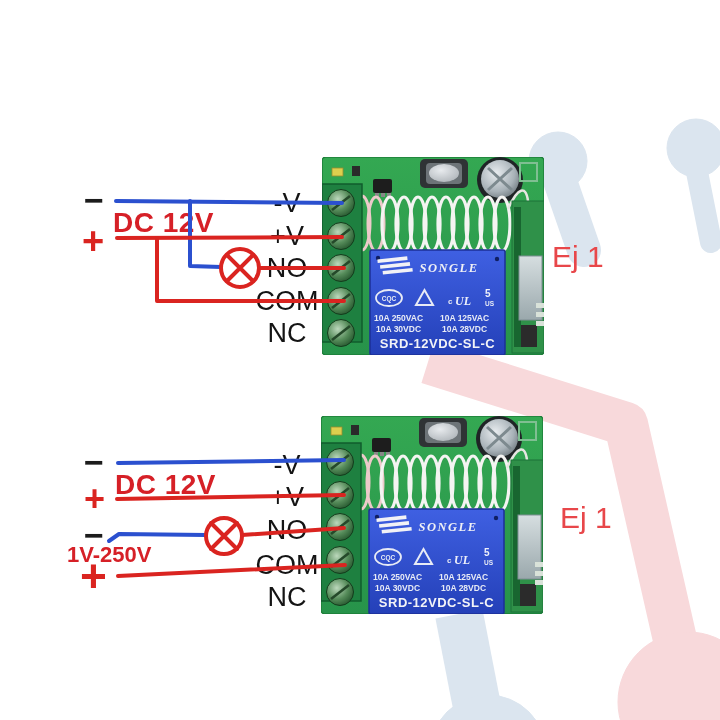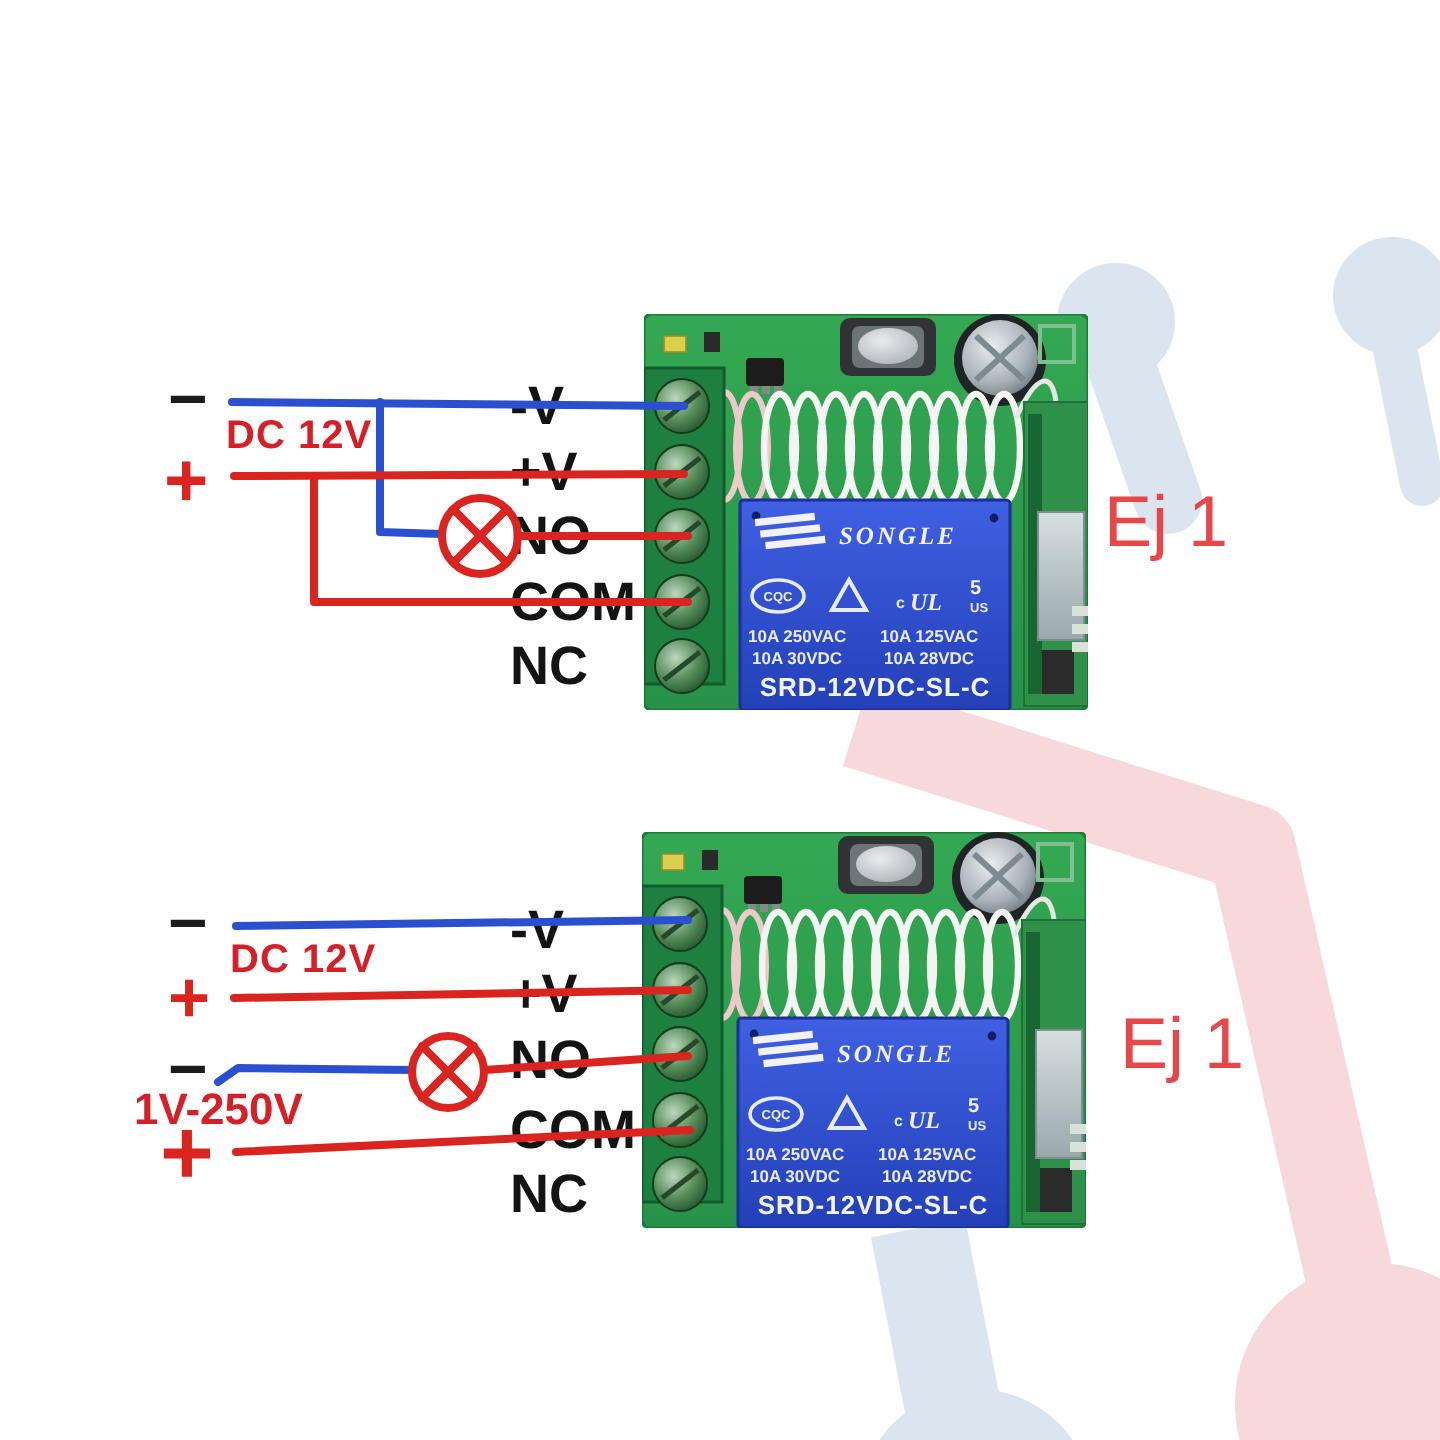--- a/index.html
+++ b/index.html
@@ -4,26 +4,26 @@
 <style>
   html,body{margin:0;padding:0}
   body{width:720px;height:720px;background:#ffffff;font-family:"Liberation Sans",sans-serif;position:relative;overflow:hidden}
   .canvas{position:absolute;left:0;top:0;width:720px;height:720px}
   svg.layer{position:absolute;left:0;top:0}
   svg.board{position:absolute}
   
   .wb{stroke:var(--wire_blue,#2b50cf);fill:none;stroke-width:4;stroke-linecap:round;stroke-linejoin:round}
   .wr{stroke:var(--wire_red,#da2420);fill:none;stroke-width:4;stroke-linecap:round;stroke-linejoin:round}
   
-  .tlabel{position:absolute;left:255px;width:64px;text-align:left;font-weight:700;font-size:27px;line-height:27px;color:var(--label_black,#141414)}
+  .tlabel{position:absolute;left:255px;width:64px;text-align:center;font-weight:400;font-size:27px;line-height:27px;color:var(--label_black,#141414)}
   .sign-minus{position:absolute;font-weight:700;font-size:34px;line-height:30px;color:#1c1c1c}
   .sign-plus{position:absolute;font-weight:700;line-height:.9;color:var(--wire_red,#d92222)}
-  .dc{position:absolute;font-weight:700;font-size:20px;letter-spacing:.5px;color:var(--annotation_red,#d62027)}
+  .dc{position:absolute;font-weight:700;font-size:28px;letter-spacing:.5px;color:var(--annotation_red,#d62027)}
   .loadv{position:absolute;font-weight:700;font-size:22px;color:var(--annotation_red,#d62027)}
-  .ej{position:absolute;font-size:36px;color:var(--ej_red,#e8474a)}
+  .ej{position:absolute;font-size:30px;color:var(--ej_red,#e8474a)}
   
   .t-brand{font:italic 700 12.5px "Liberation Serif",serif;fill:#f0f0f5;letter-spacing:1.5px}
   .t-rate{font:700 8.5px "Liberation Sans",sans-serif;fill:#e8ebf5}
   .t-model{font:700 13px "Liberation Sans",sans-serif;fill:#f2f3f7;letter-spacing:.5px}
   .t-tiny{font:700 6.5px "Liberation Sans",sans-serif;fill:#e8ebf5}
   .t-small{font:700 8px "Liberation Sans",sans-serif;fill:#e8ebf5}
   .t-ul{font:italic 700 12px "Liberation Serif",serif;fill:#eef0fa}
   .t-file{font:700 10px "Liberation Sans",sans-serif;fill:#eef0fa}
 </style>
 </head>

